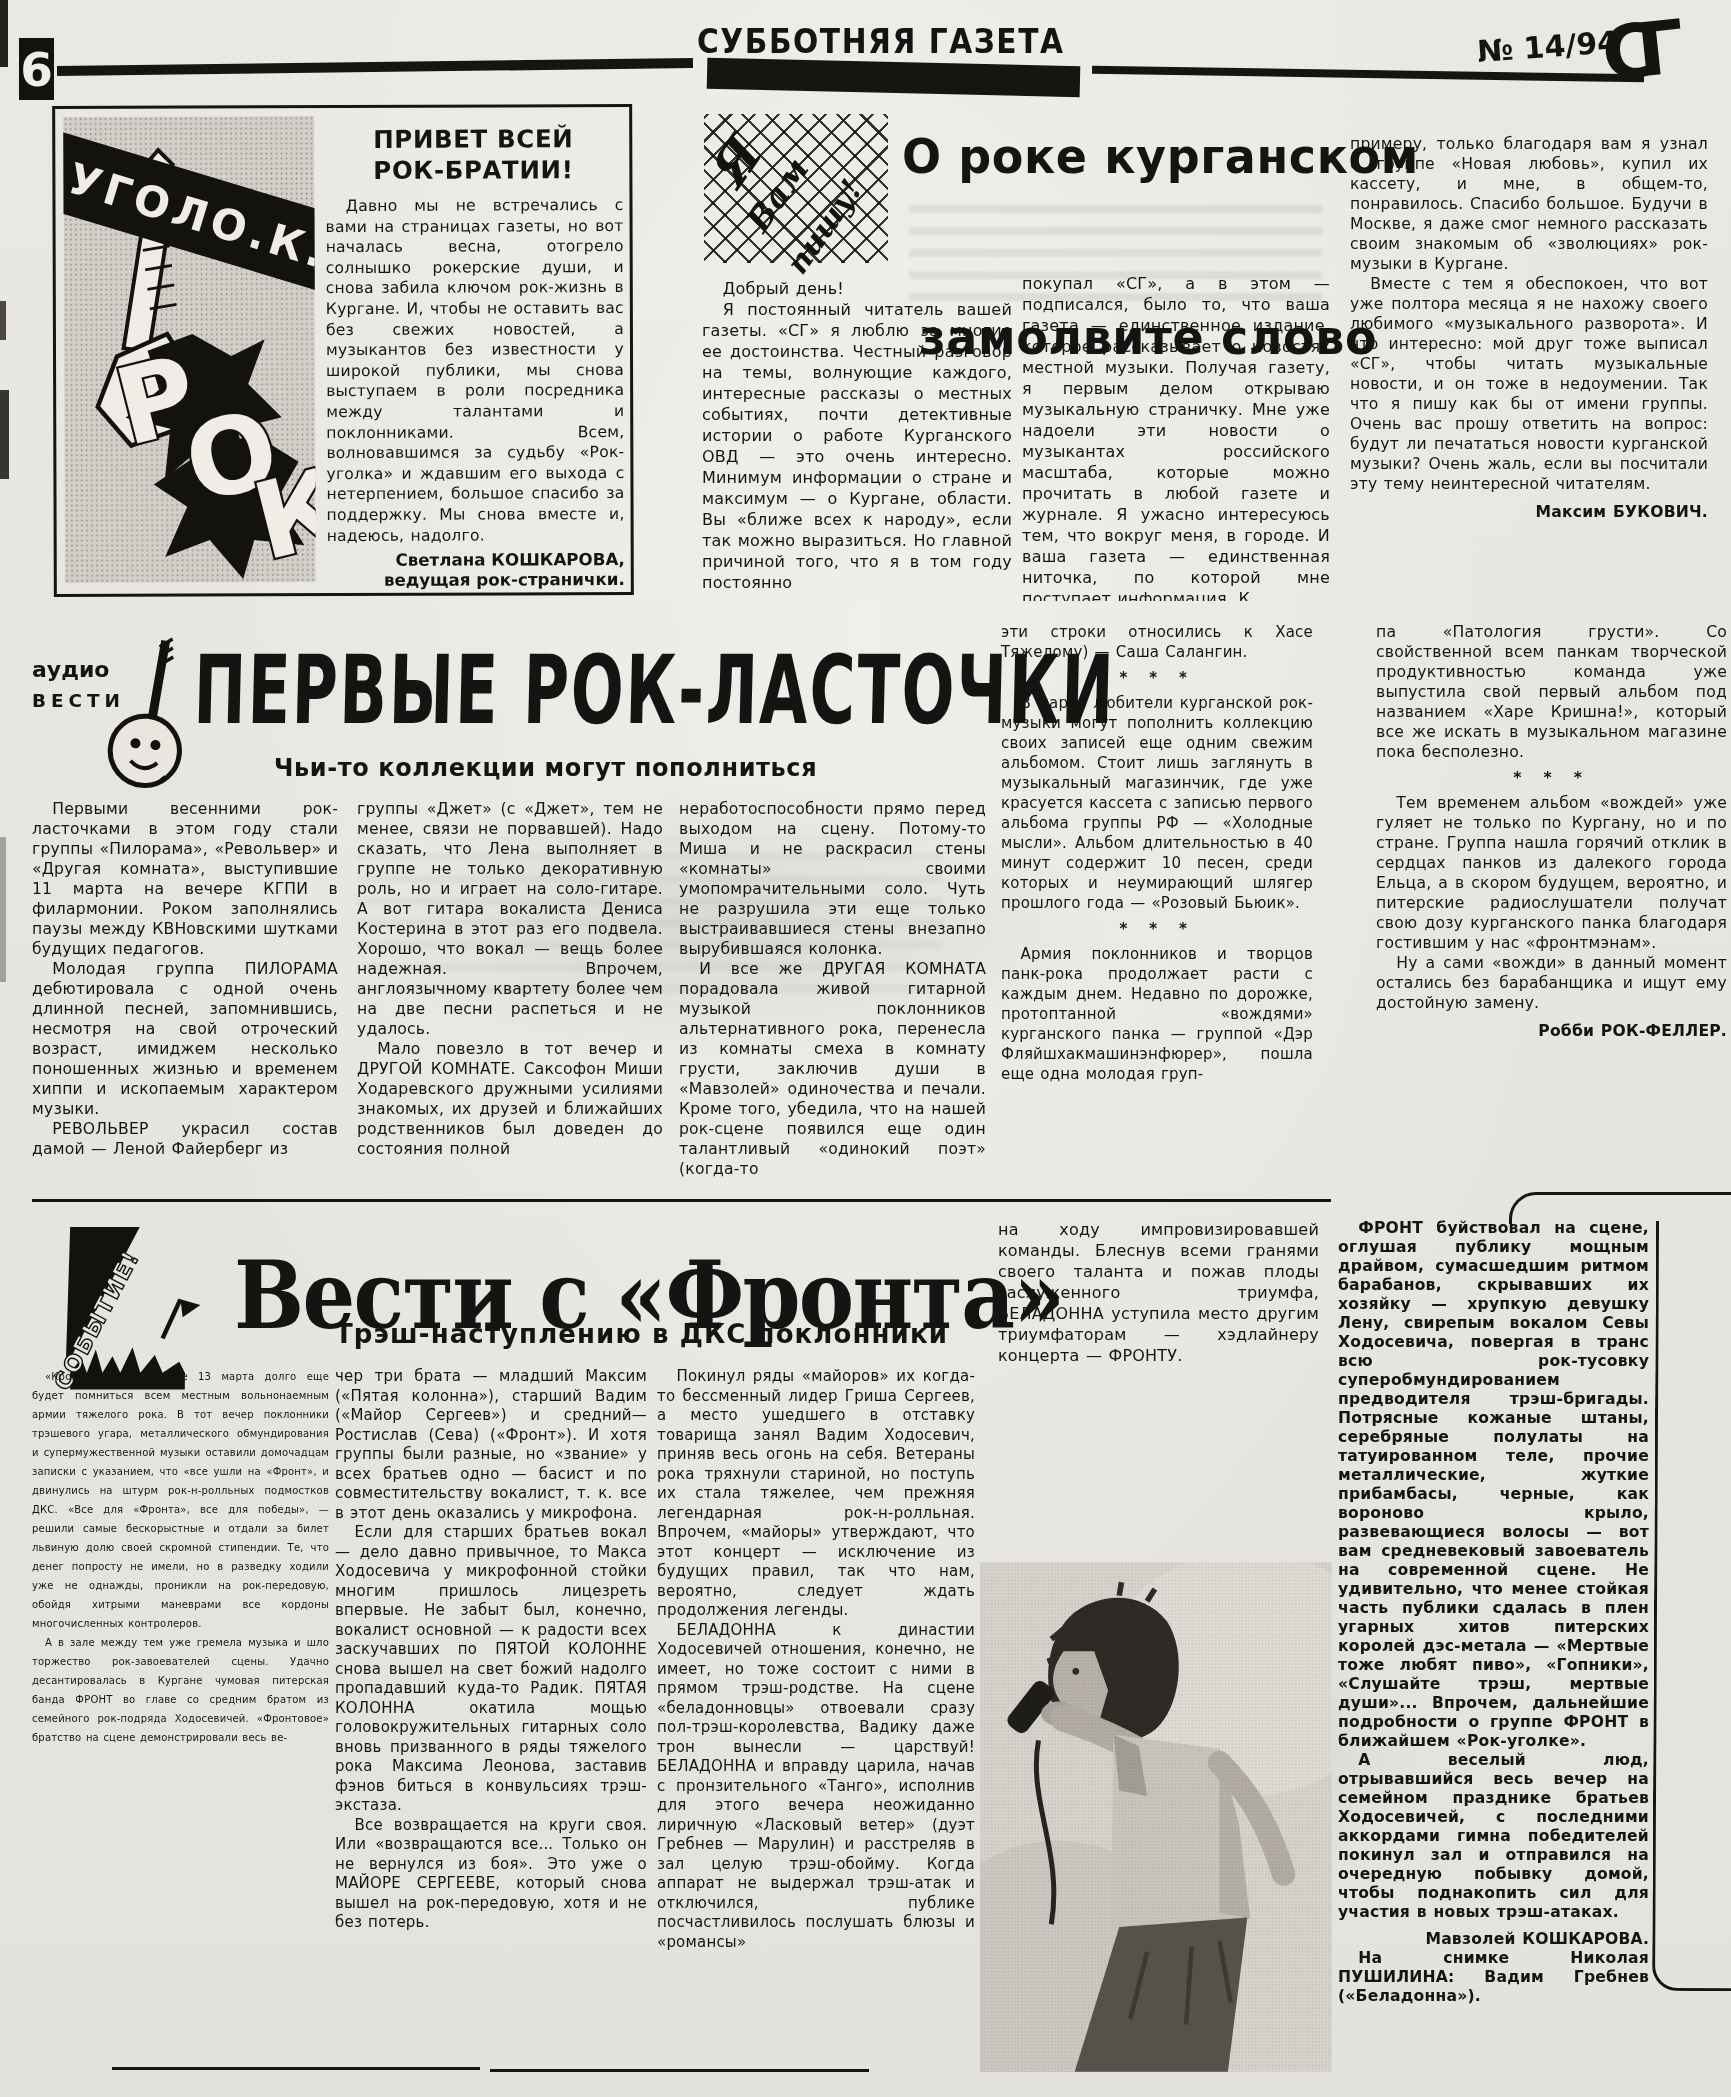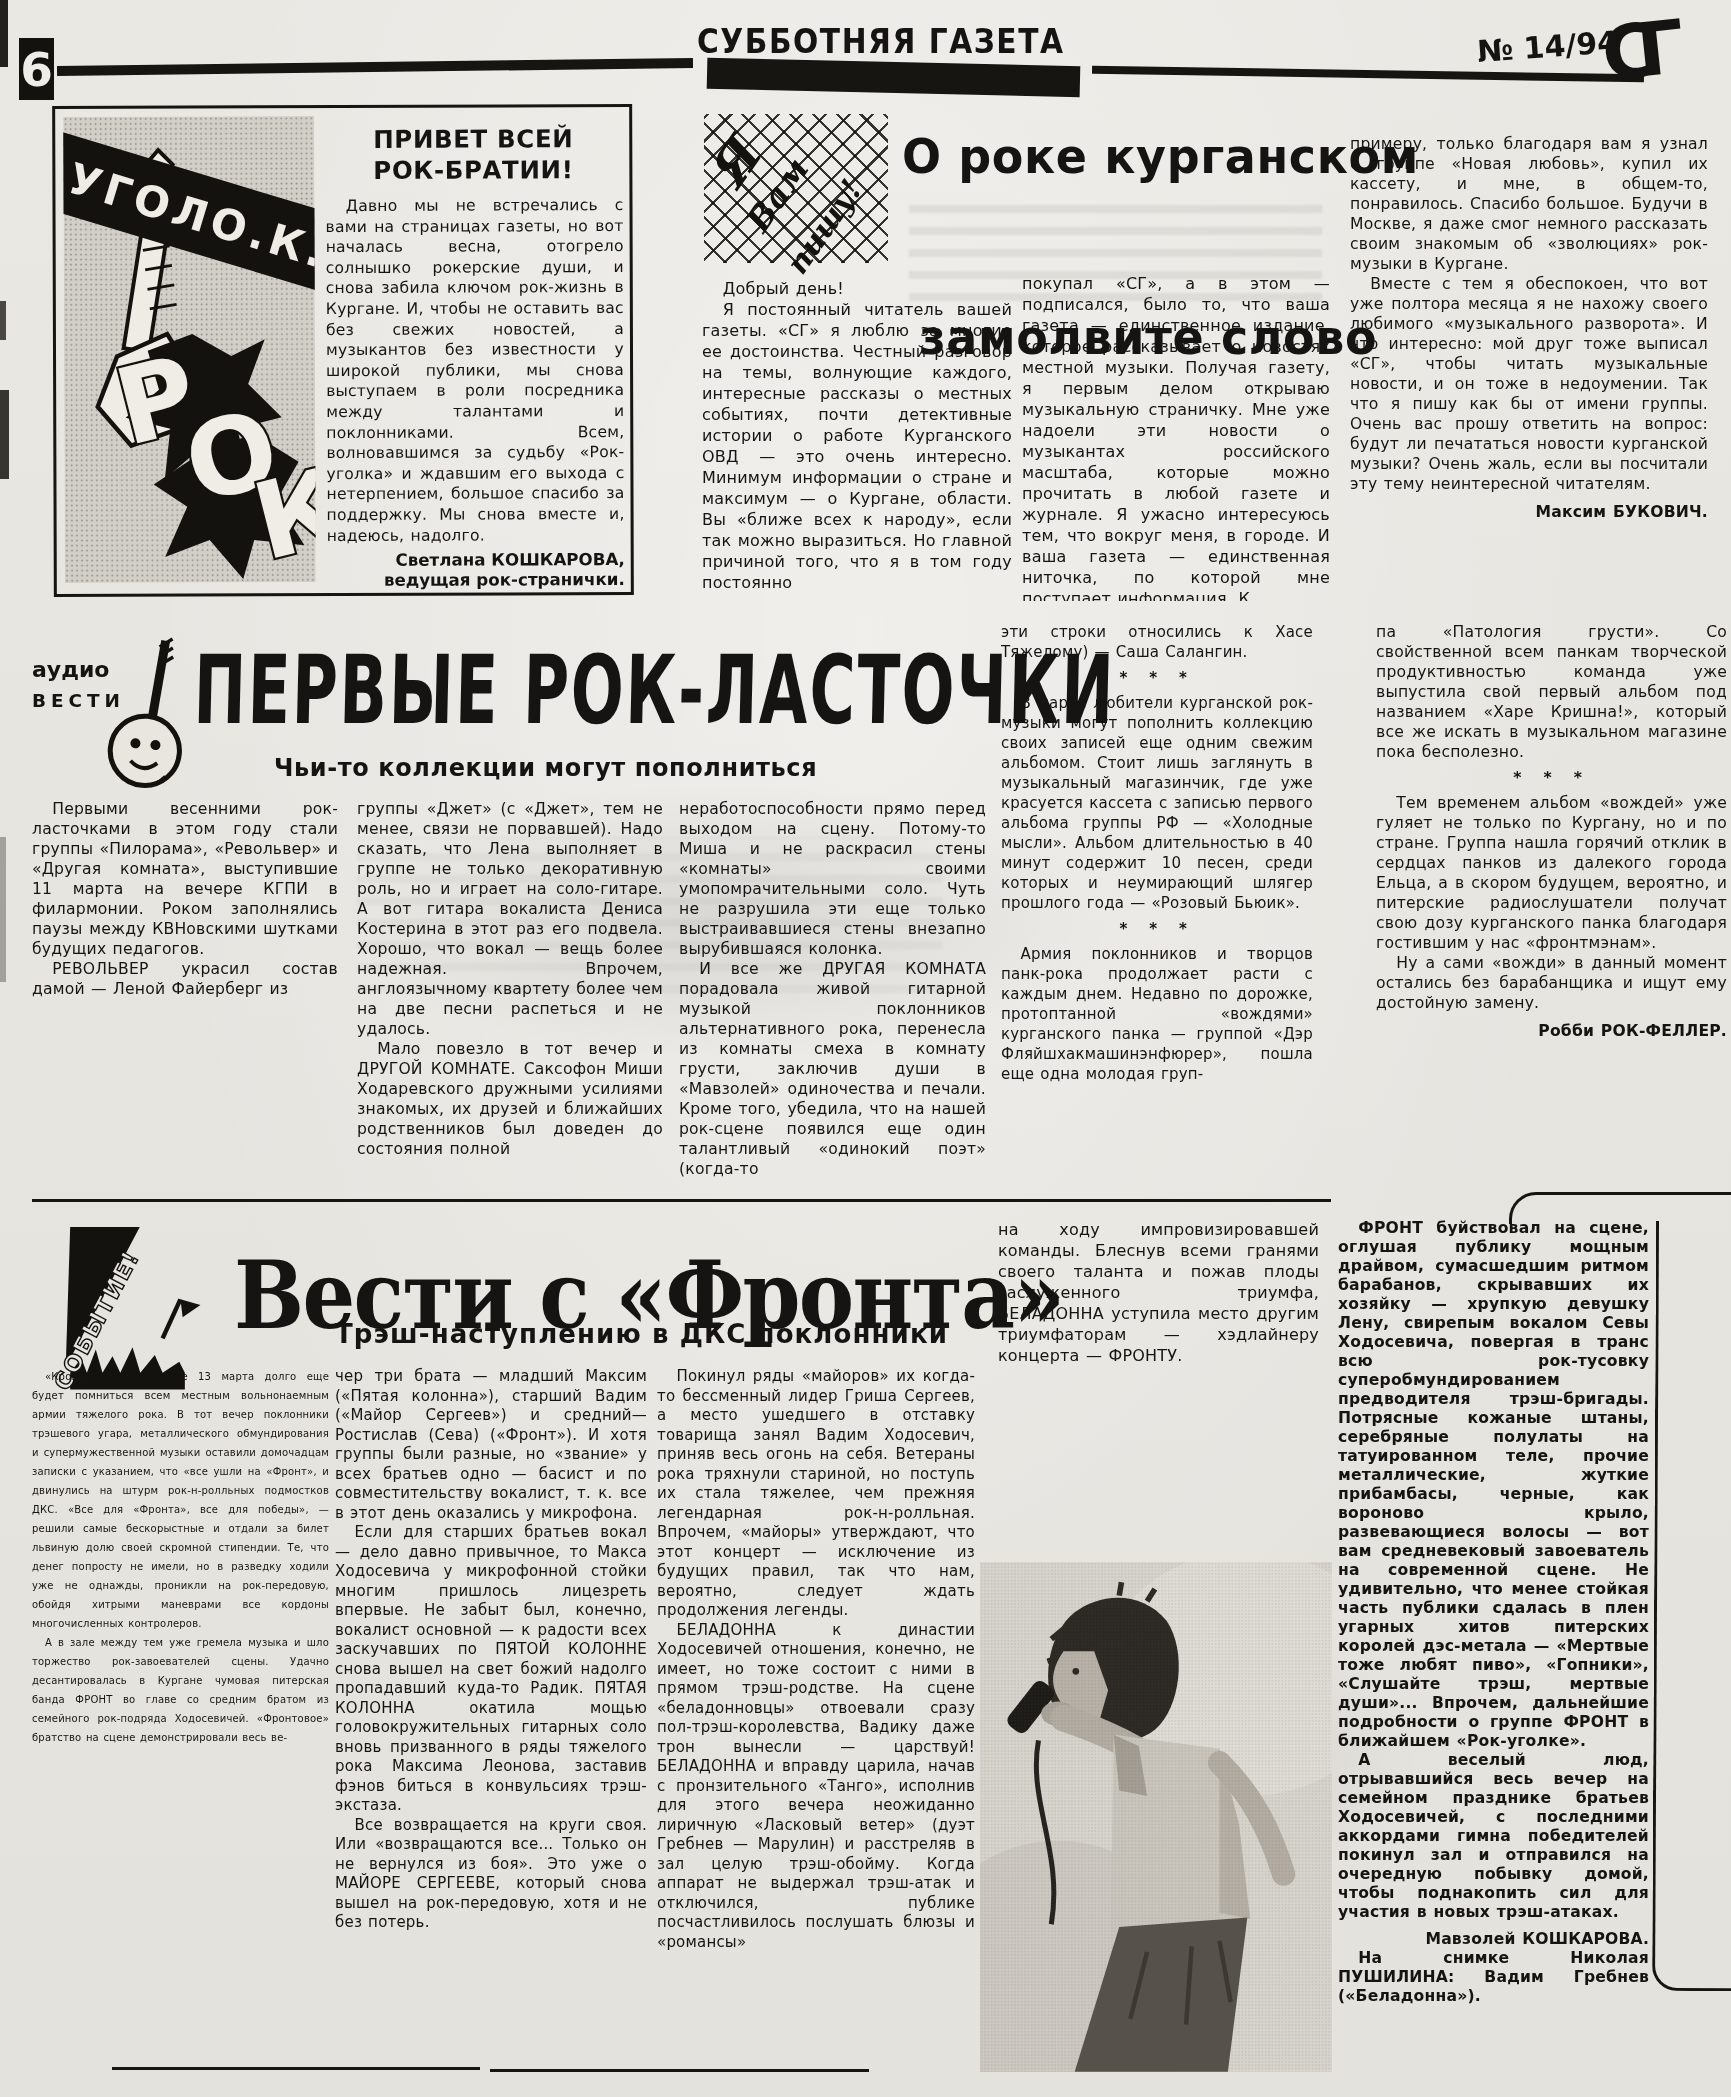--- a/index.html
+++ b/index.html
@@ -167,20 +167,21 @@
         <circle cx="106" cy="196" r="9" fill="#14120f"></circle>
         <path d="M64,228 Q88,250 112,228" fill="none" stroke="#14120f" stroke-width="7"></path>
         <path d="M40,246 q10,14 24,20 M128,250 q-8,10 -20,16" stroke="#14120f" stroke-width="4" fill="none"></path>
       </g>
     </svg>
   </div>
   <div class="abs swtitle" style="left:195px;top:635px;">ПЕРВЫЕ РОК-ЛАСТОЧКИ</div>
   <div class="abs swsub" style="left:274px;top:754px;">Чьи-то коллекции могут пополниться</div>
   <div class="col" style="left:32px;top:799px;width:306px;height:403px;font-size:15.6px;line-height:20px;">
       <p>Первыми весенними рок-ласточками в этом году стали группы «Пилорама», «Револьвер» и «Другая комната», выступившие 11 марта на вечере КГПИ в филармонии. Роком заполнялись паузы между КВНовскими шутками будущих педагогов.</p>
+      <p>Молодая группа ПИЛОРАМА дебютировала с одной очень длинной песней, запомнившись, несмотря на свой отроческий возраст, имиджем несколько поношенных жизнью и временем хиппи и ископаемым характером музыки.</p>
       <p>РЕВОЛЬВЕР украсил состав дамой — Леной Файерберг из</p>
     </div>
   <div class="col" style="left:357px;top:799px;width:306px;height:403px;font-size:15.6px;line-height:20px;">
       <p class="cont">группы «Джет» (с «Джет», тем не менее, связи не порвавшей). Надо сказать, что Лена выполняет в группе не только декоративную роль, но и играет на соло-гитаре. А вот гитара вокалиста Дениса Костерина в этот раз его подвела. Хорошо, что вокал — вещь более надежная. Впрочем, англоязычному квартету более чем на две песни распеться и не удалось.</p>
       <p>Мало повезло в тот вечер и ДРУГОЙ КОМНАТЕ. Саксофон Миши Ходаревского дружными усилиями знакомых, их друзей и ближайших родственников был доведен до состояния полной</p>
     </div>
   <div class="col" style="left:679px;top:799px;width:307px;height:403px;font-size:15.6px;line-height:20px;">
       <p class="cont">неработоспособности прямо перед выходом на сцену. Потому-то Миша и не раскрасил стены «комнаты» своими умопомрачительными соло. Чуть не разрушила эти еще только выстраивавшиеся стены внезапно вырубившаяся колонка.</p>
       <p>И все же ДРУГАЯ КОМНАТА порадовала живой гитарной музыкой поклонников альтернативного рока, перенесла из комнаты смеха в комнату грусти, заключив души в «Мавзолей» одиночества и печали. Кроме того, убедила, что на нашей рок-сцене появился еще один талантливый «одинокий поэт» (когда-то</p>
     </div>

